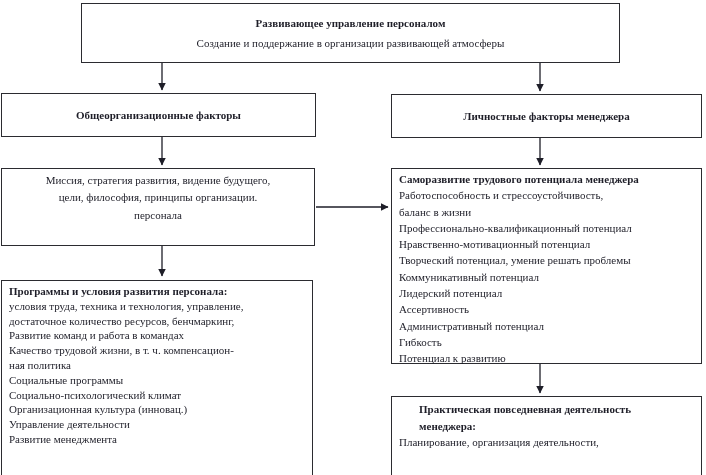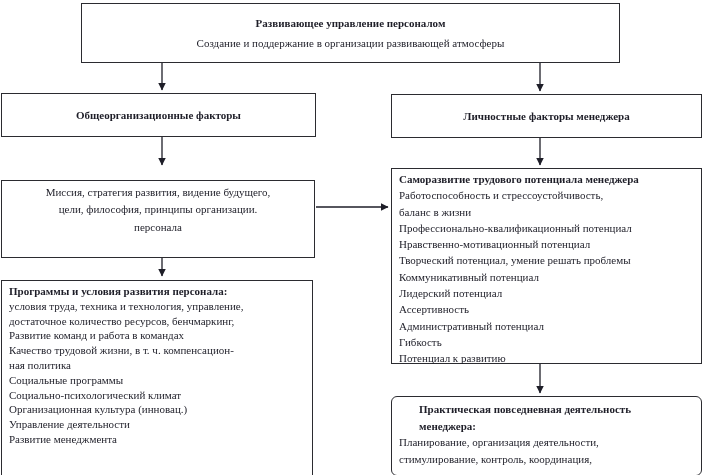--- a/index.html
+++ b/index.html
@@ -31,33 +31,33 @@
     align-items: center;
     justify-content: center;
     text-align: center;
   }
   .bold { font-weight: bold; }
   .box-root { left: 81px; top: 3px; width: 539px; height: 60px; line-height: 20px; }
   .box-org { left: 1px; top: 93px; width: 315px; height: 44px; }
   .box-personal { left: 391px; top: 94px; width: 311px; height: 44px; }
   .box-mission {
     left: 1px; top: 168px; width: 314px; height: 78px;
-    line-height: 17.4px; padding: 3px 6px; text-align: center; margin-top: 12px;
+    line-height: 17.4px; padding: 3px 6px; text-align: center;
   }
   .box-selfdev {
     left: 391px; top: 168px; width: 311px; height: 196px;
     line-height: 16.3px; padding: 2px 3px 0 7px;
   }
   .box-programs {
     left: 1px; top: 280px; width: 312px; height: 196px;
     line-height: 14.8px; padding: 3px 3px 0 7px;
   }
   .box-daily {
     left: 391px; top: 396px; width: 311px; height: 80px;
-    line-height: 16.5px; padding: 4px 3px 0 7px; border-radius: 6px;
+    line-height: 16.5px; padding: 4px 3px 0 7px;
   }
   .box-title { font-weight: bold; }
   .box-daily .box-title { padding: 0 20px; }
   .list-line { white-space: normal; }
 </style>
 </head>
 <body>
 
 <div class="canvas">
 
@@ -120,16 +120,15 @@
     <div class="list-line">Социальные программы</div>
     <div class="list-line">Социально-психологический климат</div>
     <div class="list-line">Организационная культура (инновац.)</div>
     <div class="list-line">Управление деятельности</div>
     <div class="list-line">Развитие менеджмента</div>
   </div>
 
   <div class="box box-daily">
     <div class="box-title">Практическая повседневная деятельность менеджера:</div>
     <div class="list-line">Планирование, организация деятельности,</div>
-    <div class="list-line">стимулирование, контроль, координация,</div>
   </div>
 
 </div>
 
 </body></html>

